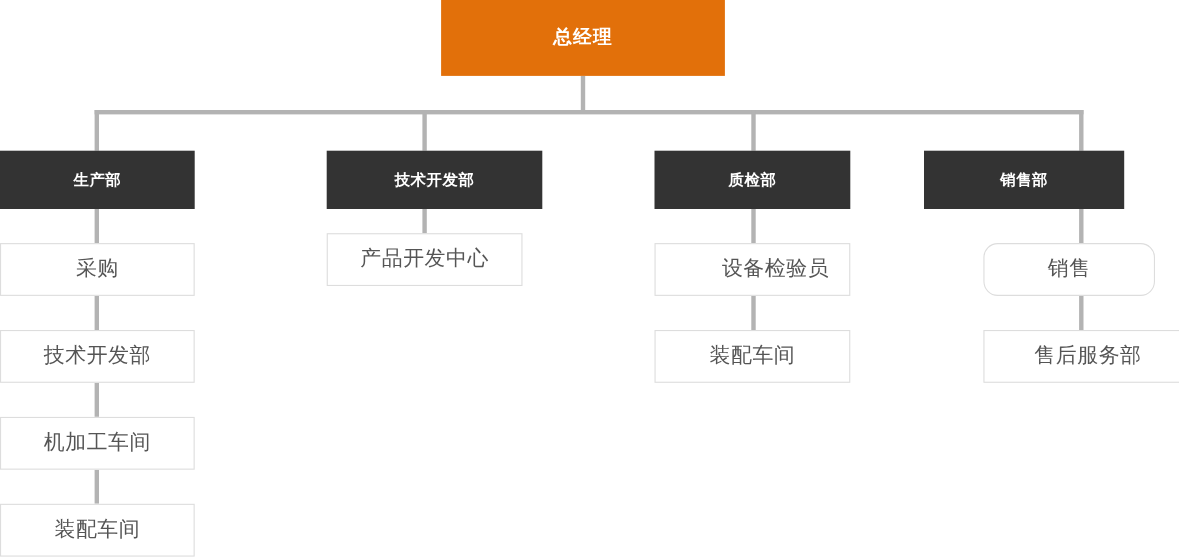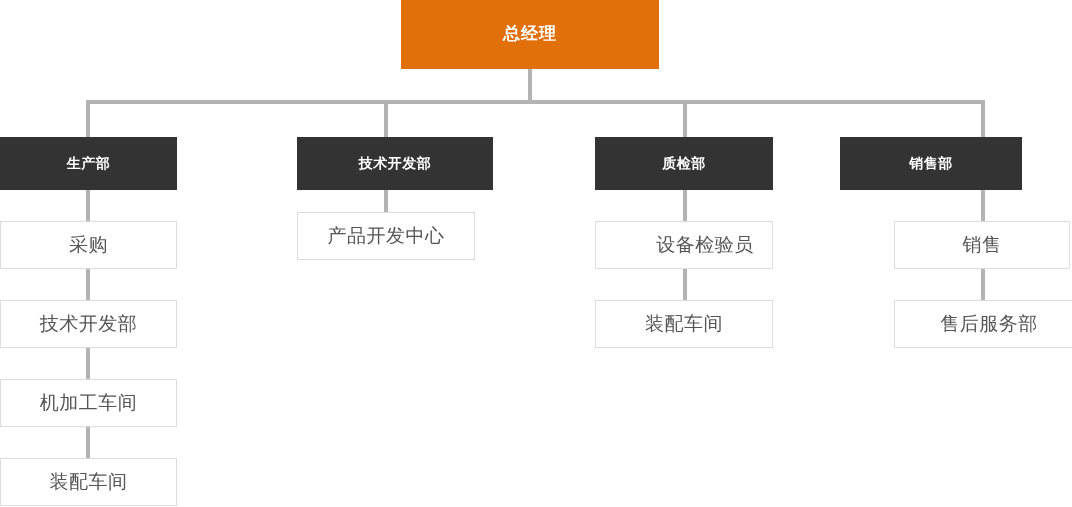--- a/index.html
+++ b/index.html
@@ -97,16 +97,16 @@
   <div class="node node-sub" style="left:0px; top:221px; width:177px; height:48px;">采购</div>
   <div class="node node-sub" style="left:0px; top:300px; width:177px; height:48px;">技术开发部</div>
   <div class="node node-sub" style="left:0px; top:379px; width:177px; height:48px;">机加工车间</div>
   <div class="node node-sub" style="left:0px; top:458px; width:177px; height:48px;">装配车间</div>
 
   <div class="node node-sub" style="left:297px; top:212px; width:178px; height:48px;">产品开发中心</div>
 
   <div class="node node-sub" style="left:595px; top:221px; width:178px; height:48px;padding-left:42px;">设备检验员</div>
   <div class="node node-sub" style="left:595px; top:300px; width:178px; height:48px;">装配车间</div>
 
-  <div class="node node-sub" style="left:894px; top:221px; width:176px; height:48px;">销售</div>
+  <div class="node node-sub" style="left:894px; top:221px; width:156px; height:48px;border-radius:13px;">销售</div>
   <div class="node node-sub" style="left:894px; top:300px; width:190px; height:48px;">售后服务部</div>
 
 </div>
 
 </body></html>

